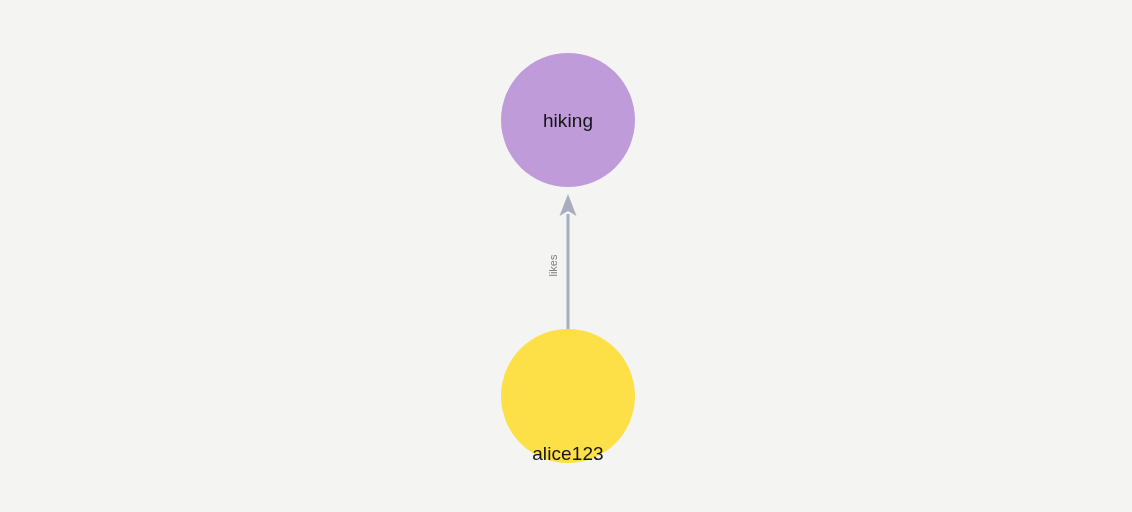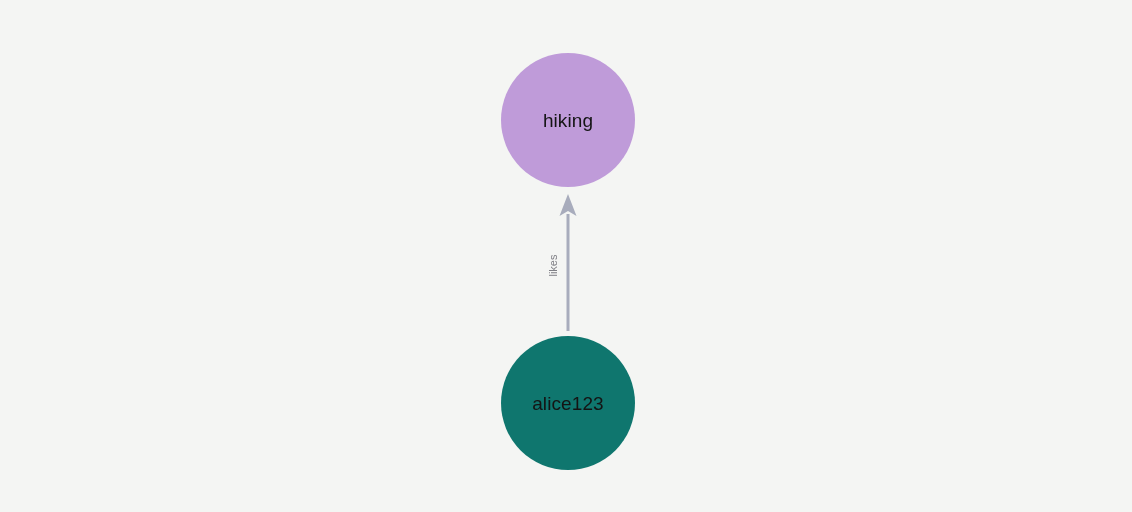--- a/index.html
+++ b/index.html
@@ -48,24 +48,25 @@
   }
   #node-hiking {
     left: 501px;
     top: 53px;
     width: 134px;
     height: 134px;
     background: #bf9bd9;
   }
   #node-alice123 {
     left: 501px;
-    top: 336px;
+    top: 329px;
     width: 134px;
     height: 134px;
-    background: #0f766e;
+    background: #fde047;
+    align-items: flex-end;
   }
   .edge-label {
     position: absolute;
     font-family: "Liberation Sans", sans-serif;
     font-size: 11px;
     font-weight: 400;
     color: #7e7e84;
     white-space: nowrap;
     line-height: 1;
     transform-origin: center center;

